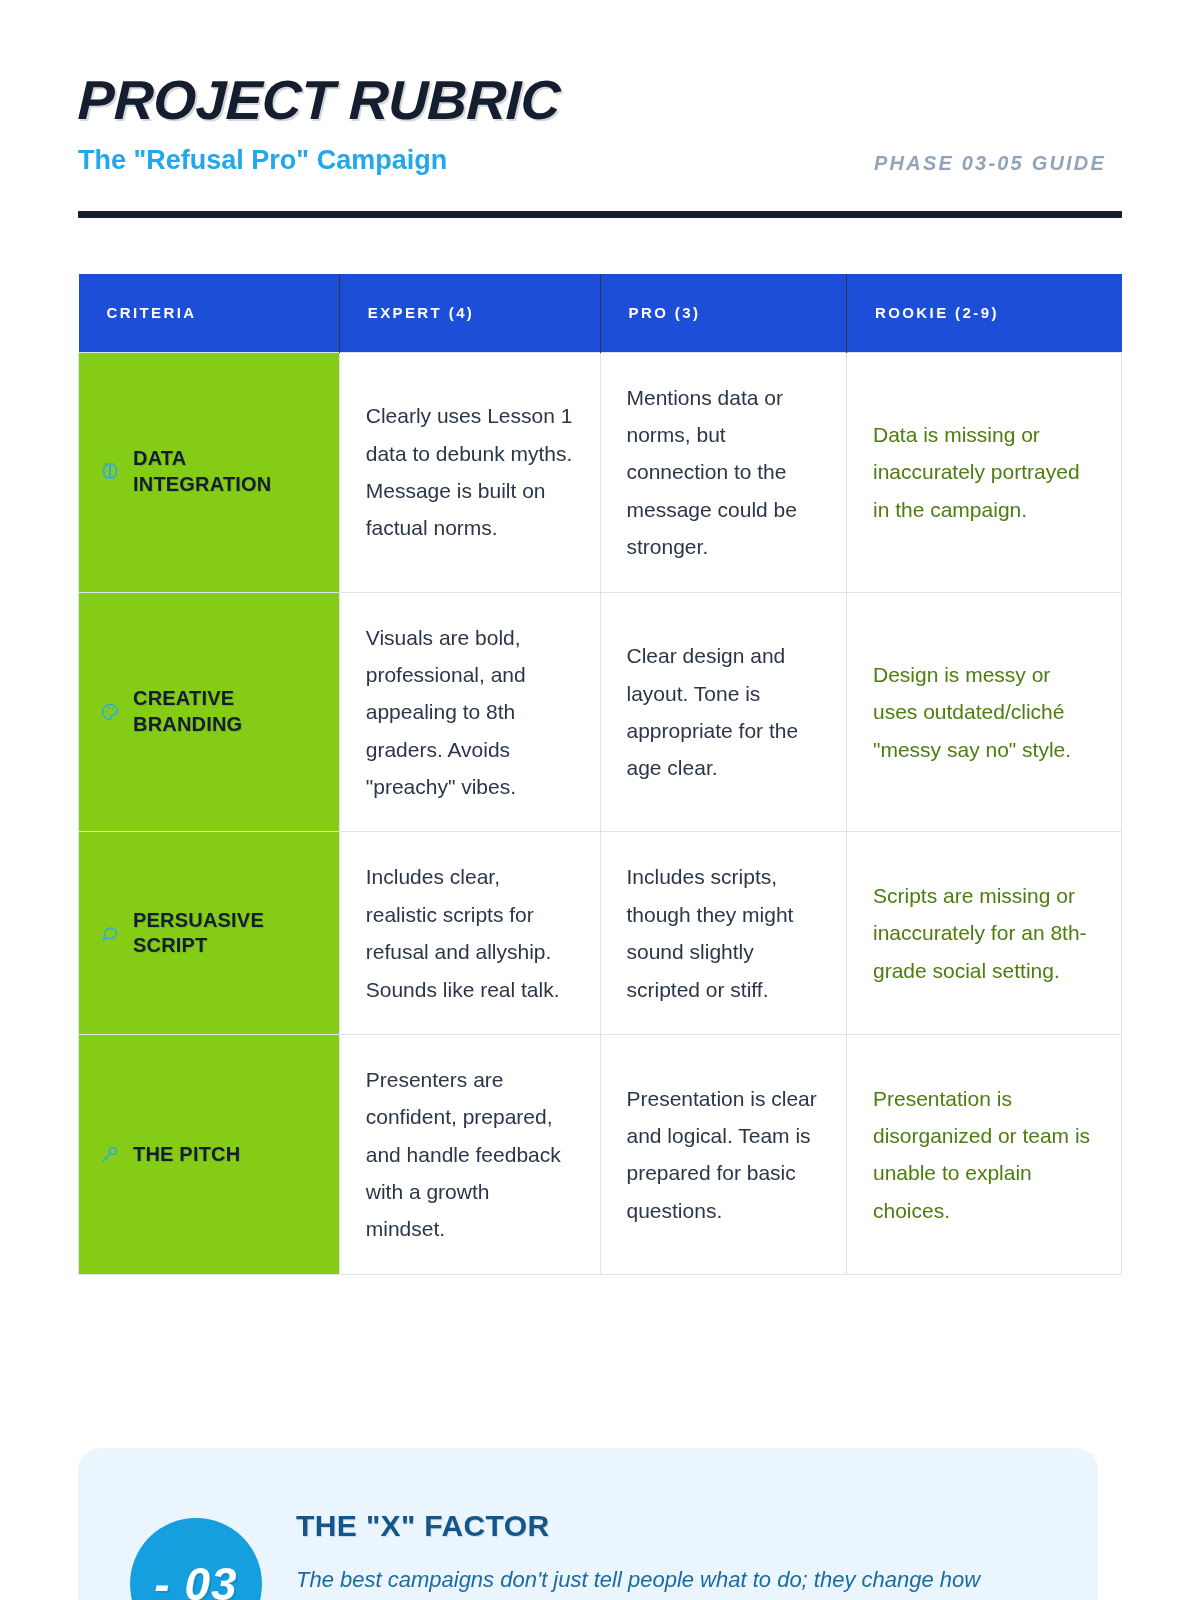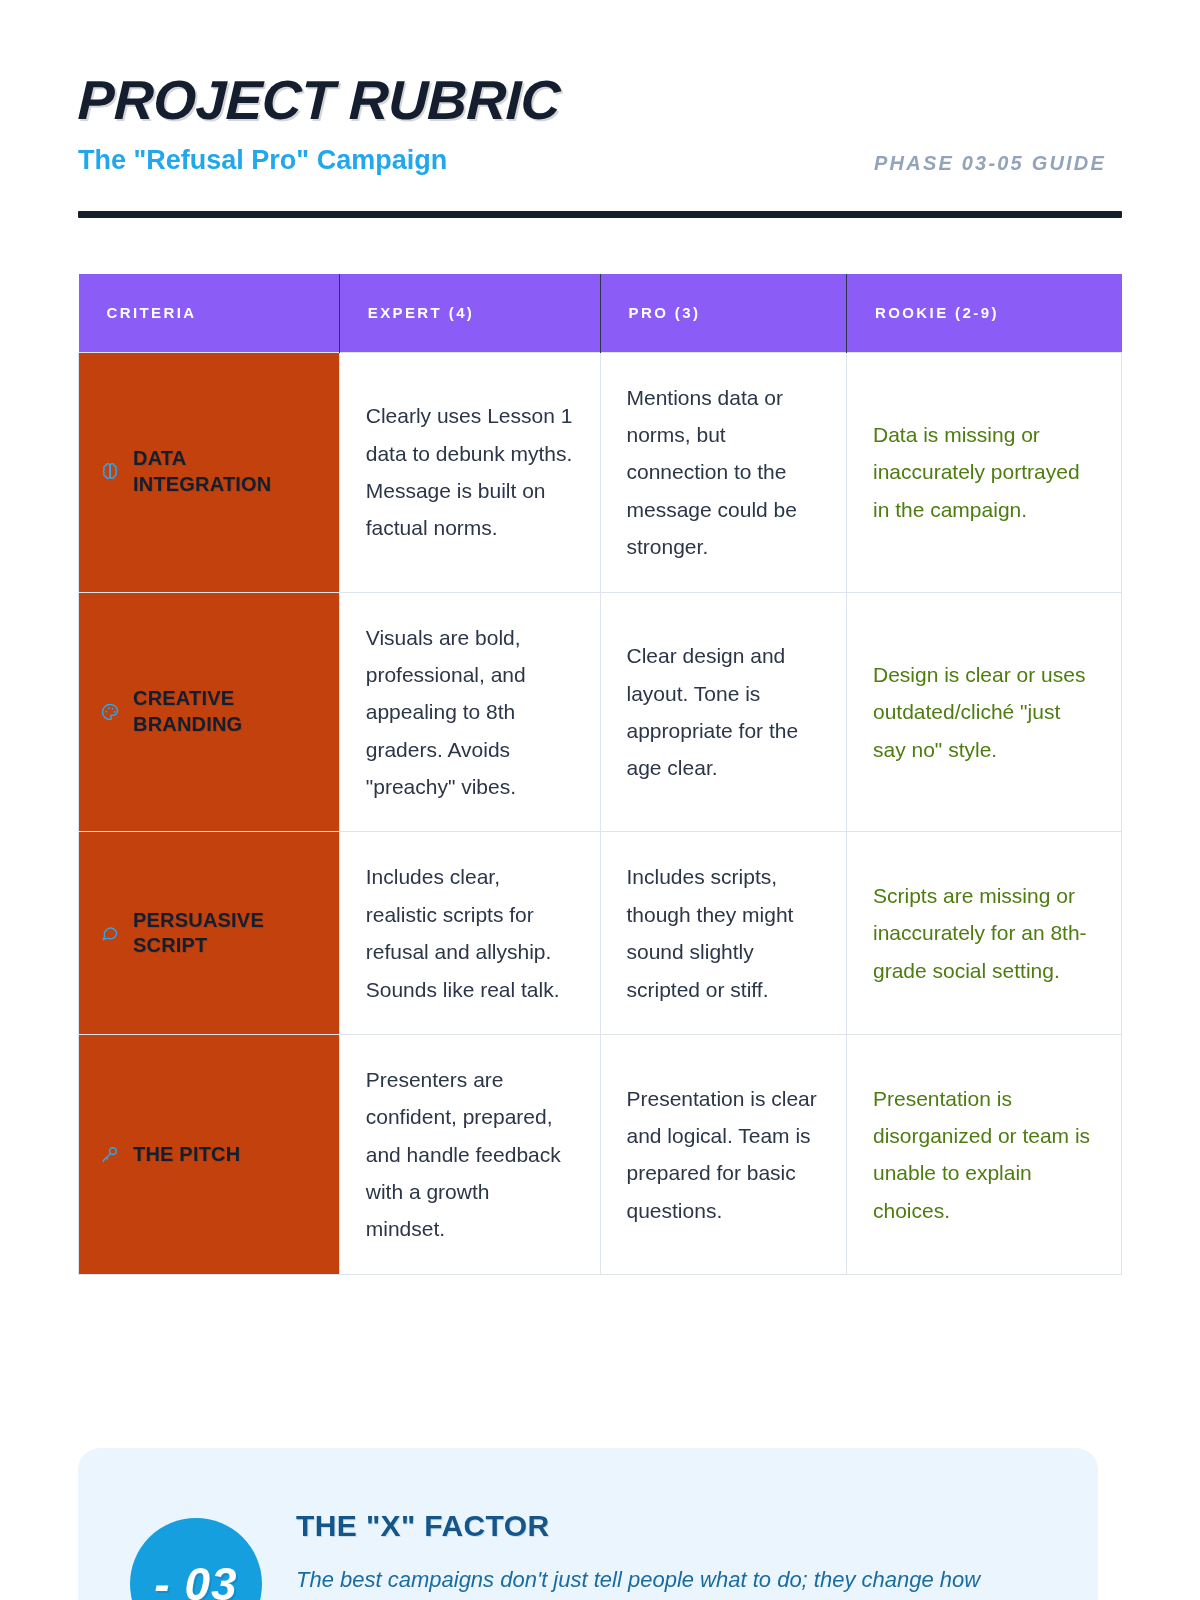--- a/index.html
+++ b/index.html
@@ -67,21 +67,21 @@
 
   
   .rubric-table {
     margin-top: 56px;
     width: 1044px;
     border-collapse: collapse;
     table-layout: fixed;
   }
 
   .rubric-table thead th {
-    background: #8b5cf6;
+    background: #1d4ed8;
     color: #ffffff;
     font-size: 15px;
     font-weight: 700;
     letter-spacing: 2.4px;
     text-align: left;
     padding: 28px 0 28px 28px;
     height: 78px;
     border-right: 1px solid #2b3748;
     vertical-align: middle;
   }
@@ -93,21 +93,21 @@
   .col-rookie   { width: 270px; }
 
   .rubric-table tbody td {
     border: 1px solid #dde4ec;
     vertical-align: middle;
     padding: 26px 26px 26px 26px;
     background: #ffffff;
   }
 
   .rubric-table tbody td.criteria-cell {
-    background: #c2410c;
+    background: #84cc16;
     padding-left: 20px;
   }
 
   .criteria-inner {
     display: flex;
     align-items: center;
     gap: 12px;
   }
 
   .criteria-icon {
@@ -267,21 +267,21 @@
             <span class="criteria-label">CREATIVE BRANDING</span>
           </div>
         </td>
         <td>
           <div class="level-text">Visuals are bold, professional, and appealing to 8th graders. Avoids "preachy" vibes.</div>
         </td>
         <td>
           <div class="level-text">Clear design and layout. Tone is appropriate for the age clear.</div>
         </td>
         <td>
-          <div class="level-text rookie">Design is clear or uses outdated/cliché "just say no" style.</div>
+          <div class="level-text rookie">Design is messy or uses outdated/cliché "messy say no" style.</div>
         </td>
       </tr>
 
       <tr>
         <td class="criteria-cell">
           <div class="criteria-inner">
             <span class="criteria-icon">
               <svg width="20" height="20" viewBox="0 0 24 24" fill="none" stroke="currentColor" stroke-width="1.7" stroke-linecap="round" stroke-linejoin="round">
                 <path d="M20 11.5a7.5 7.5 0 0 1-7.5 7.5c-1.2 0-2.4-.3-3.4-.8L4 20l1.5-4.2A7.5 7.5 0 1 1 20 11.5z"></path>
               </svg>

